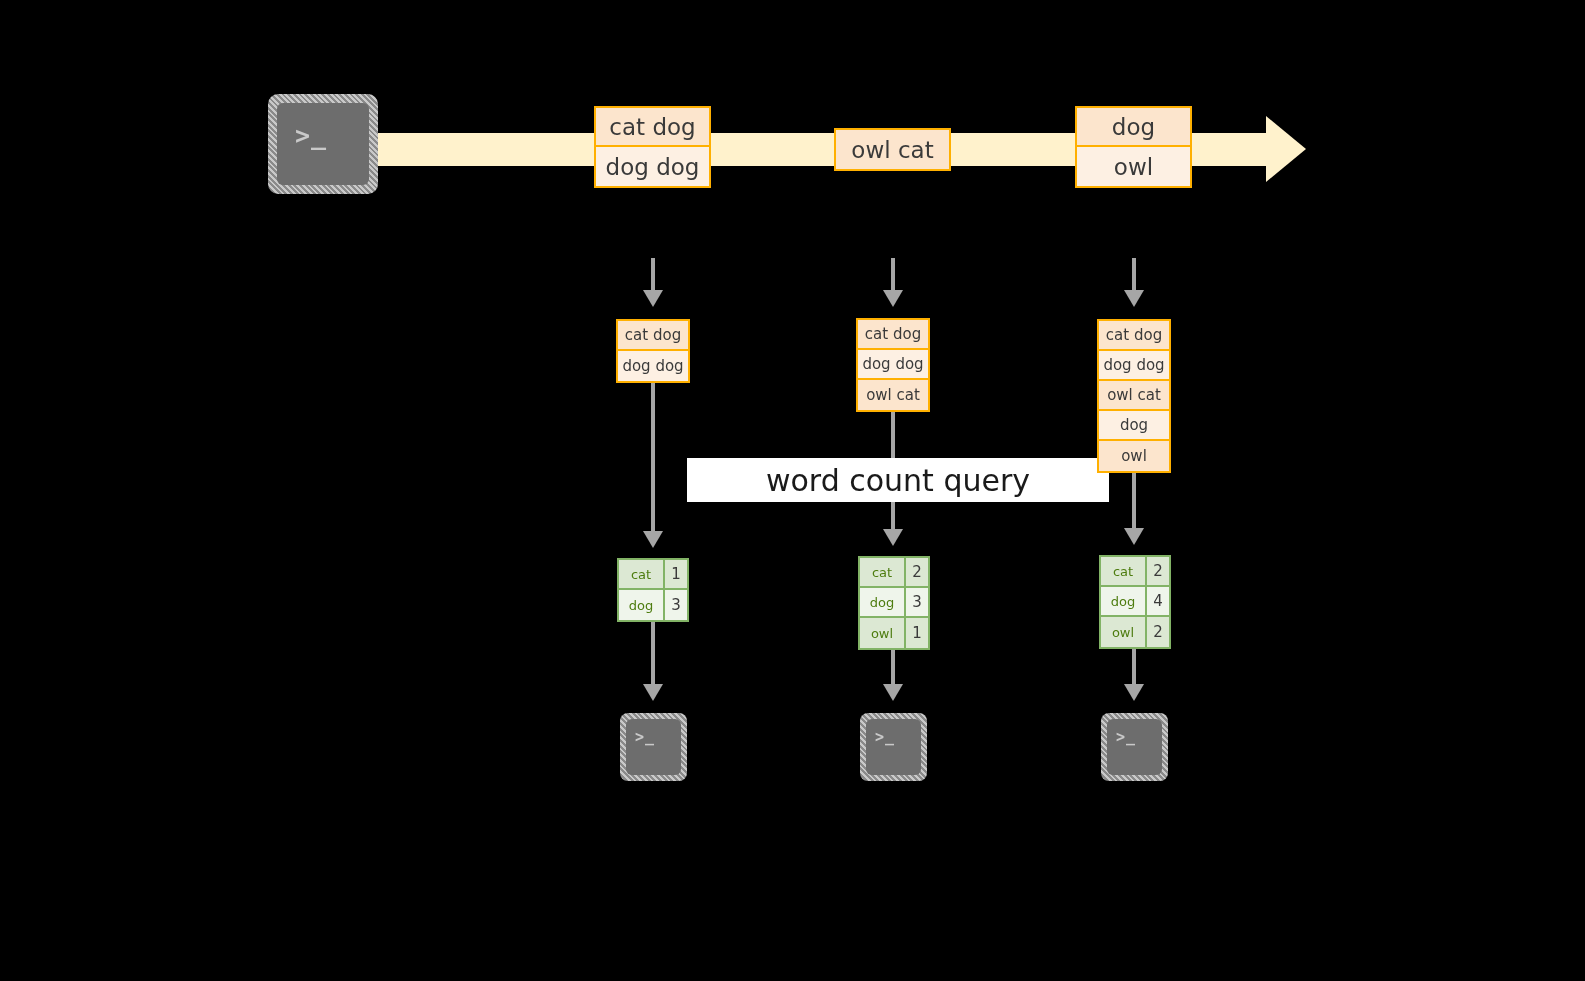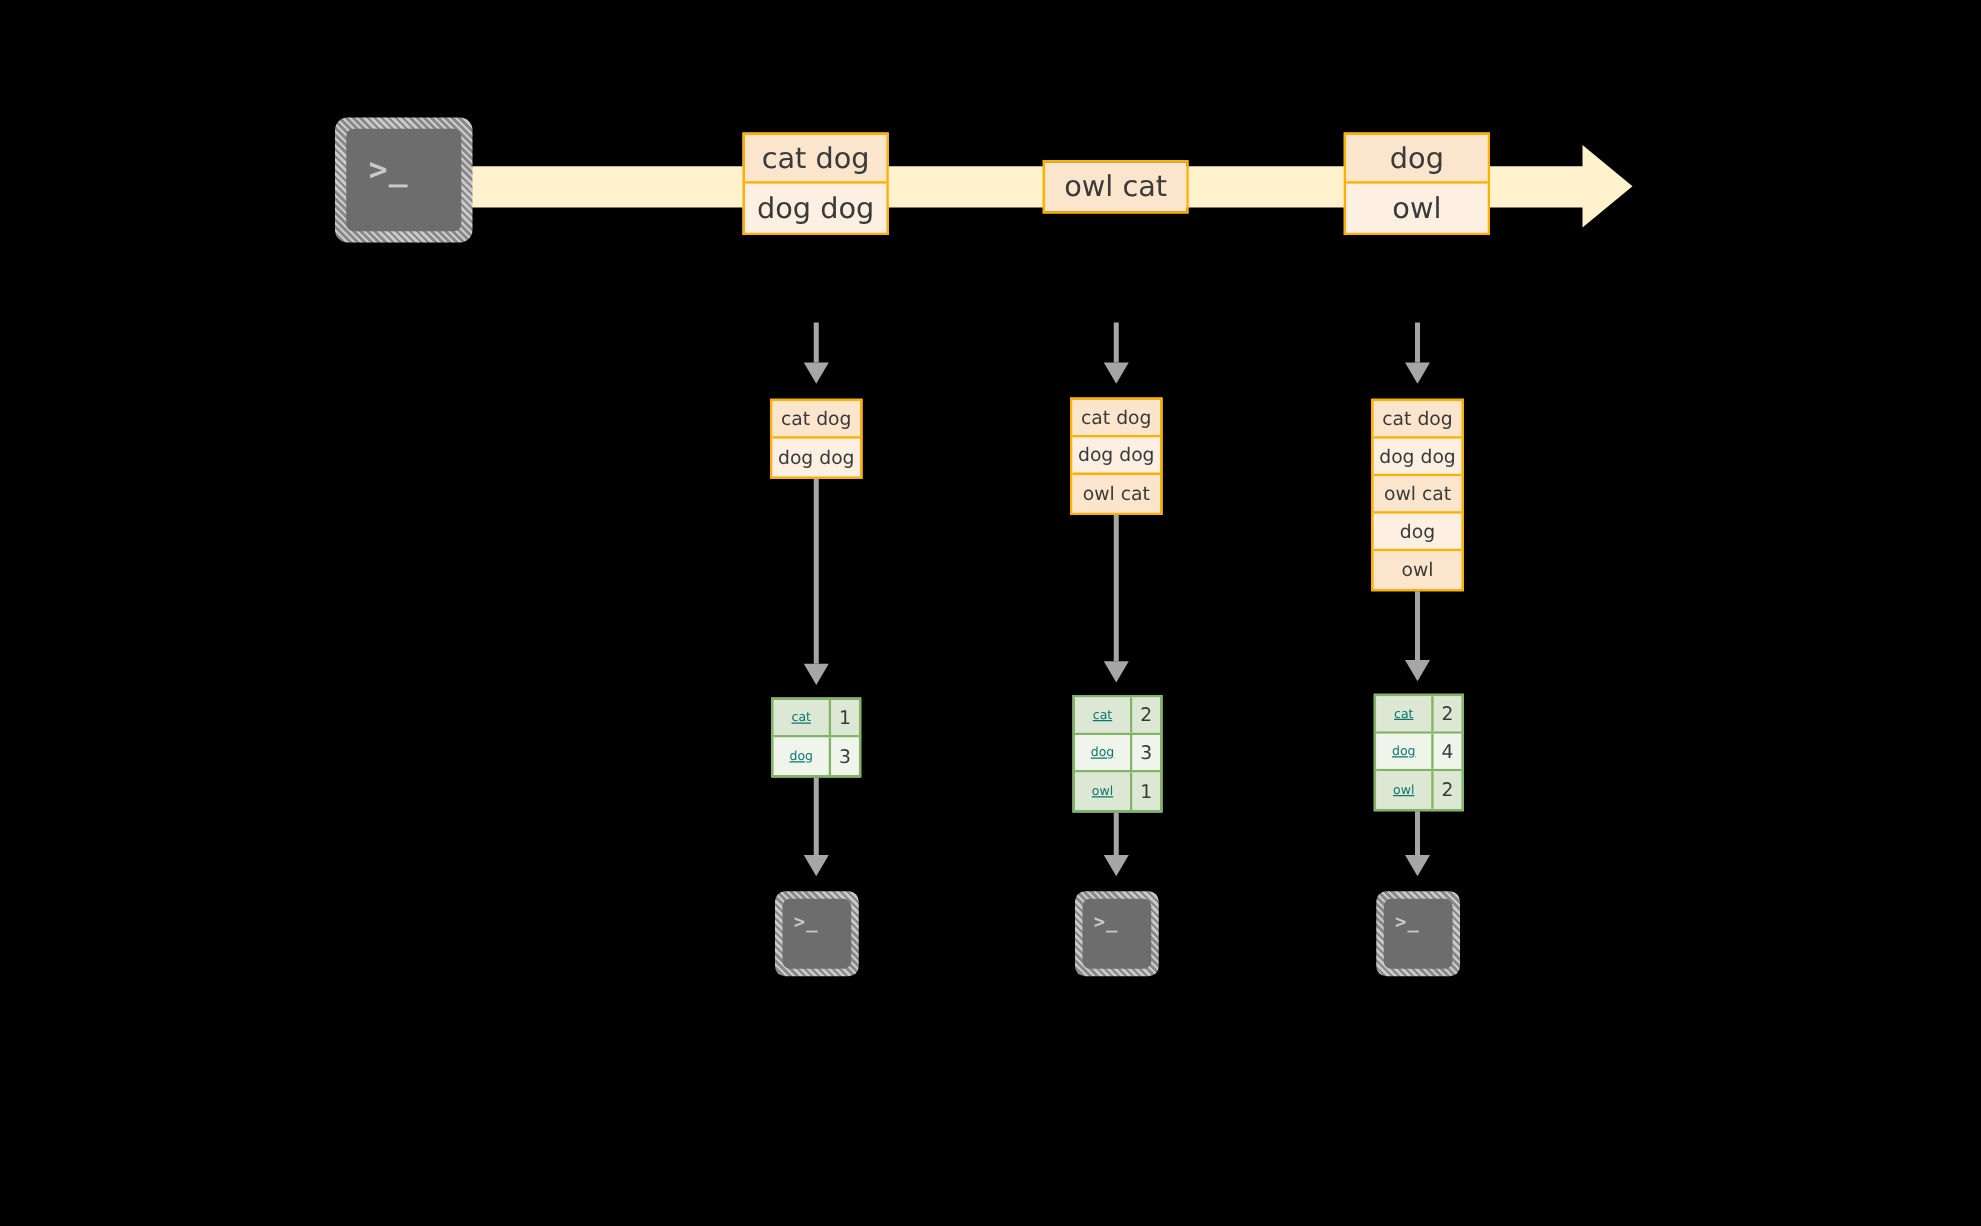--- a/index.html
+++ b/index.html
@@ -96,23 +96,22 @@
     height: 30px;
     border-bottom: 2px solid #82B366;
     box-sizing: border-box;
   }
   .grow:last-child { border-bottom: none; }
   .grow.shade .gcellw, .grow.shade .gcellv { background: #DCE8D3; }
   .gcellw {
     box-sizing: border-box;
     border-right: 2px solid #82B366;
     display: flex; align-items: center; justify-content: center;
-    font-size: 10px; color: #0f766e;
+    font-size: 13px; color: #4d7c0f;
     background: #EFF5EB;
-    text-decoration: underline;
   }
   .gcellv {
     box-sizing: border-box;
     display: flex; align-items: center; justify-content: center;
     font-size: 15px; color: #3a3a3a;
     background: #EFF5EB;
   }
 
   
   .vline {
@@ -236,20 +235,23 @@
 
   <div class="term" style="left:860px; top:713px; width:67px; height:68px; border-radius:8px; padding:6px;">
     <div class="term-inner">
       <span class="prompt" style="left:9px; top:11px; font-size:15px;">&gt;_</span>
     </div>
   </div>
 
   <div class="vdash" style="left:1132px; top:258px; height:32px;"></div>
   <div class="vhead" style="left:1124px; top:290px;"></div>
 
+  <div class="qlabel" style="left:687px; top:458px; width:422px; height:44px;">
+    <span>word count query</span>
+  </div>
 
   <div class="obox small" style="left:1097px; top:319px; width:74px; height:154px;">
     <div class="ocell">cat dog</div>
     <div class="ocell alt">dog dog</div>
     <div class="ocell">owl cat</div>
     <div class="ocell alt">dog</div>
     <div class="ocell">owl</div>
   </div>
 
   <div class="vline" style="left:1132px; top:473px; height:55px;"></div>

